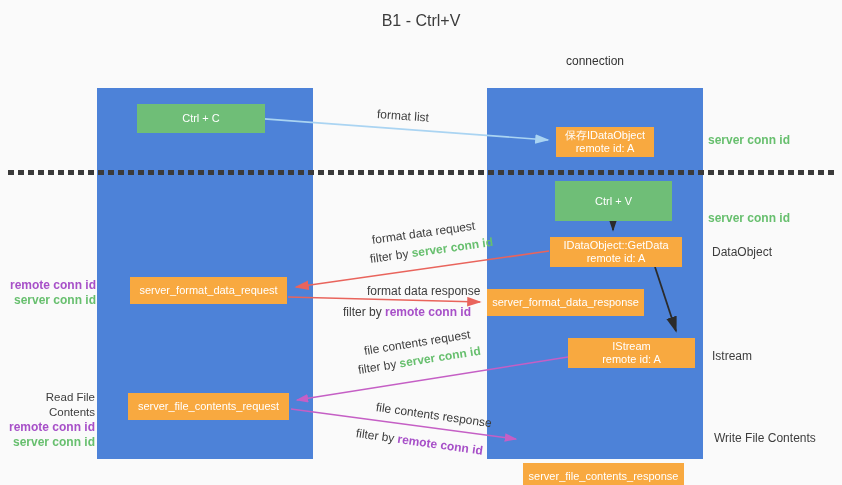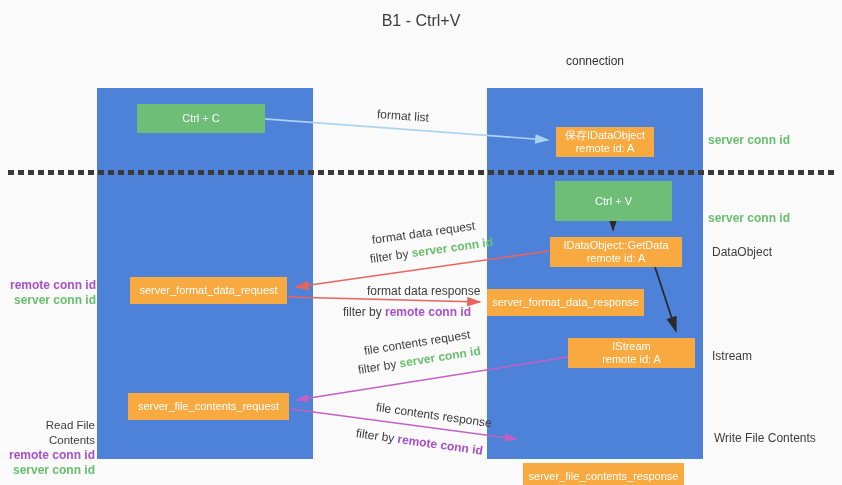--- a/index.html
+++ b/index.html
@@ -17,21 +17,21 @@
   .node{position:absolute;display:flex;flex-direction:column;align-items:center;justify-content:center;
     color:#fff;font-size:11px;text-align:center;line-height:13px;box-sizing:border-box;}
   .green{background:#6fbe77;}
   .orange{background:#f8a940;}
   .alabel{position:absolute;font-size:12px;color:#3d3d3d;white-space:nowrap;transform-origin:left center;}
   .key-green{color:#67bf6e;font-weight:bold;}
   .key-purple{color:#a750c8;font-weight:bold;}
   .side{position:absolute;font-size:12px;white-space:nowrap;}
   .side-right{color:#3d3d3d;text-align:center;}
   .left-block{position:absolute;text-align:right;font-size:12px;line-height:15px;}
-  .left-block .plain{color:#3d3d3d;margin-top:28px;}
+  .left-block .plain{color:#3d3d3d;}
   svg.overlay{position:absolute;left:0;top:0;pointer-events:none;}
 </style>
 </head>
 <body>
 
 <div class="canvas">
 
   <div class="title">
     <div>B1 - Ctrl+V</div>
   </div>

